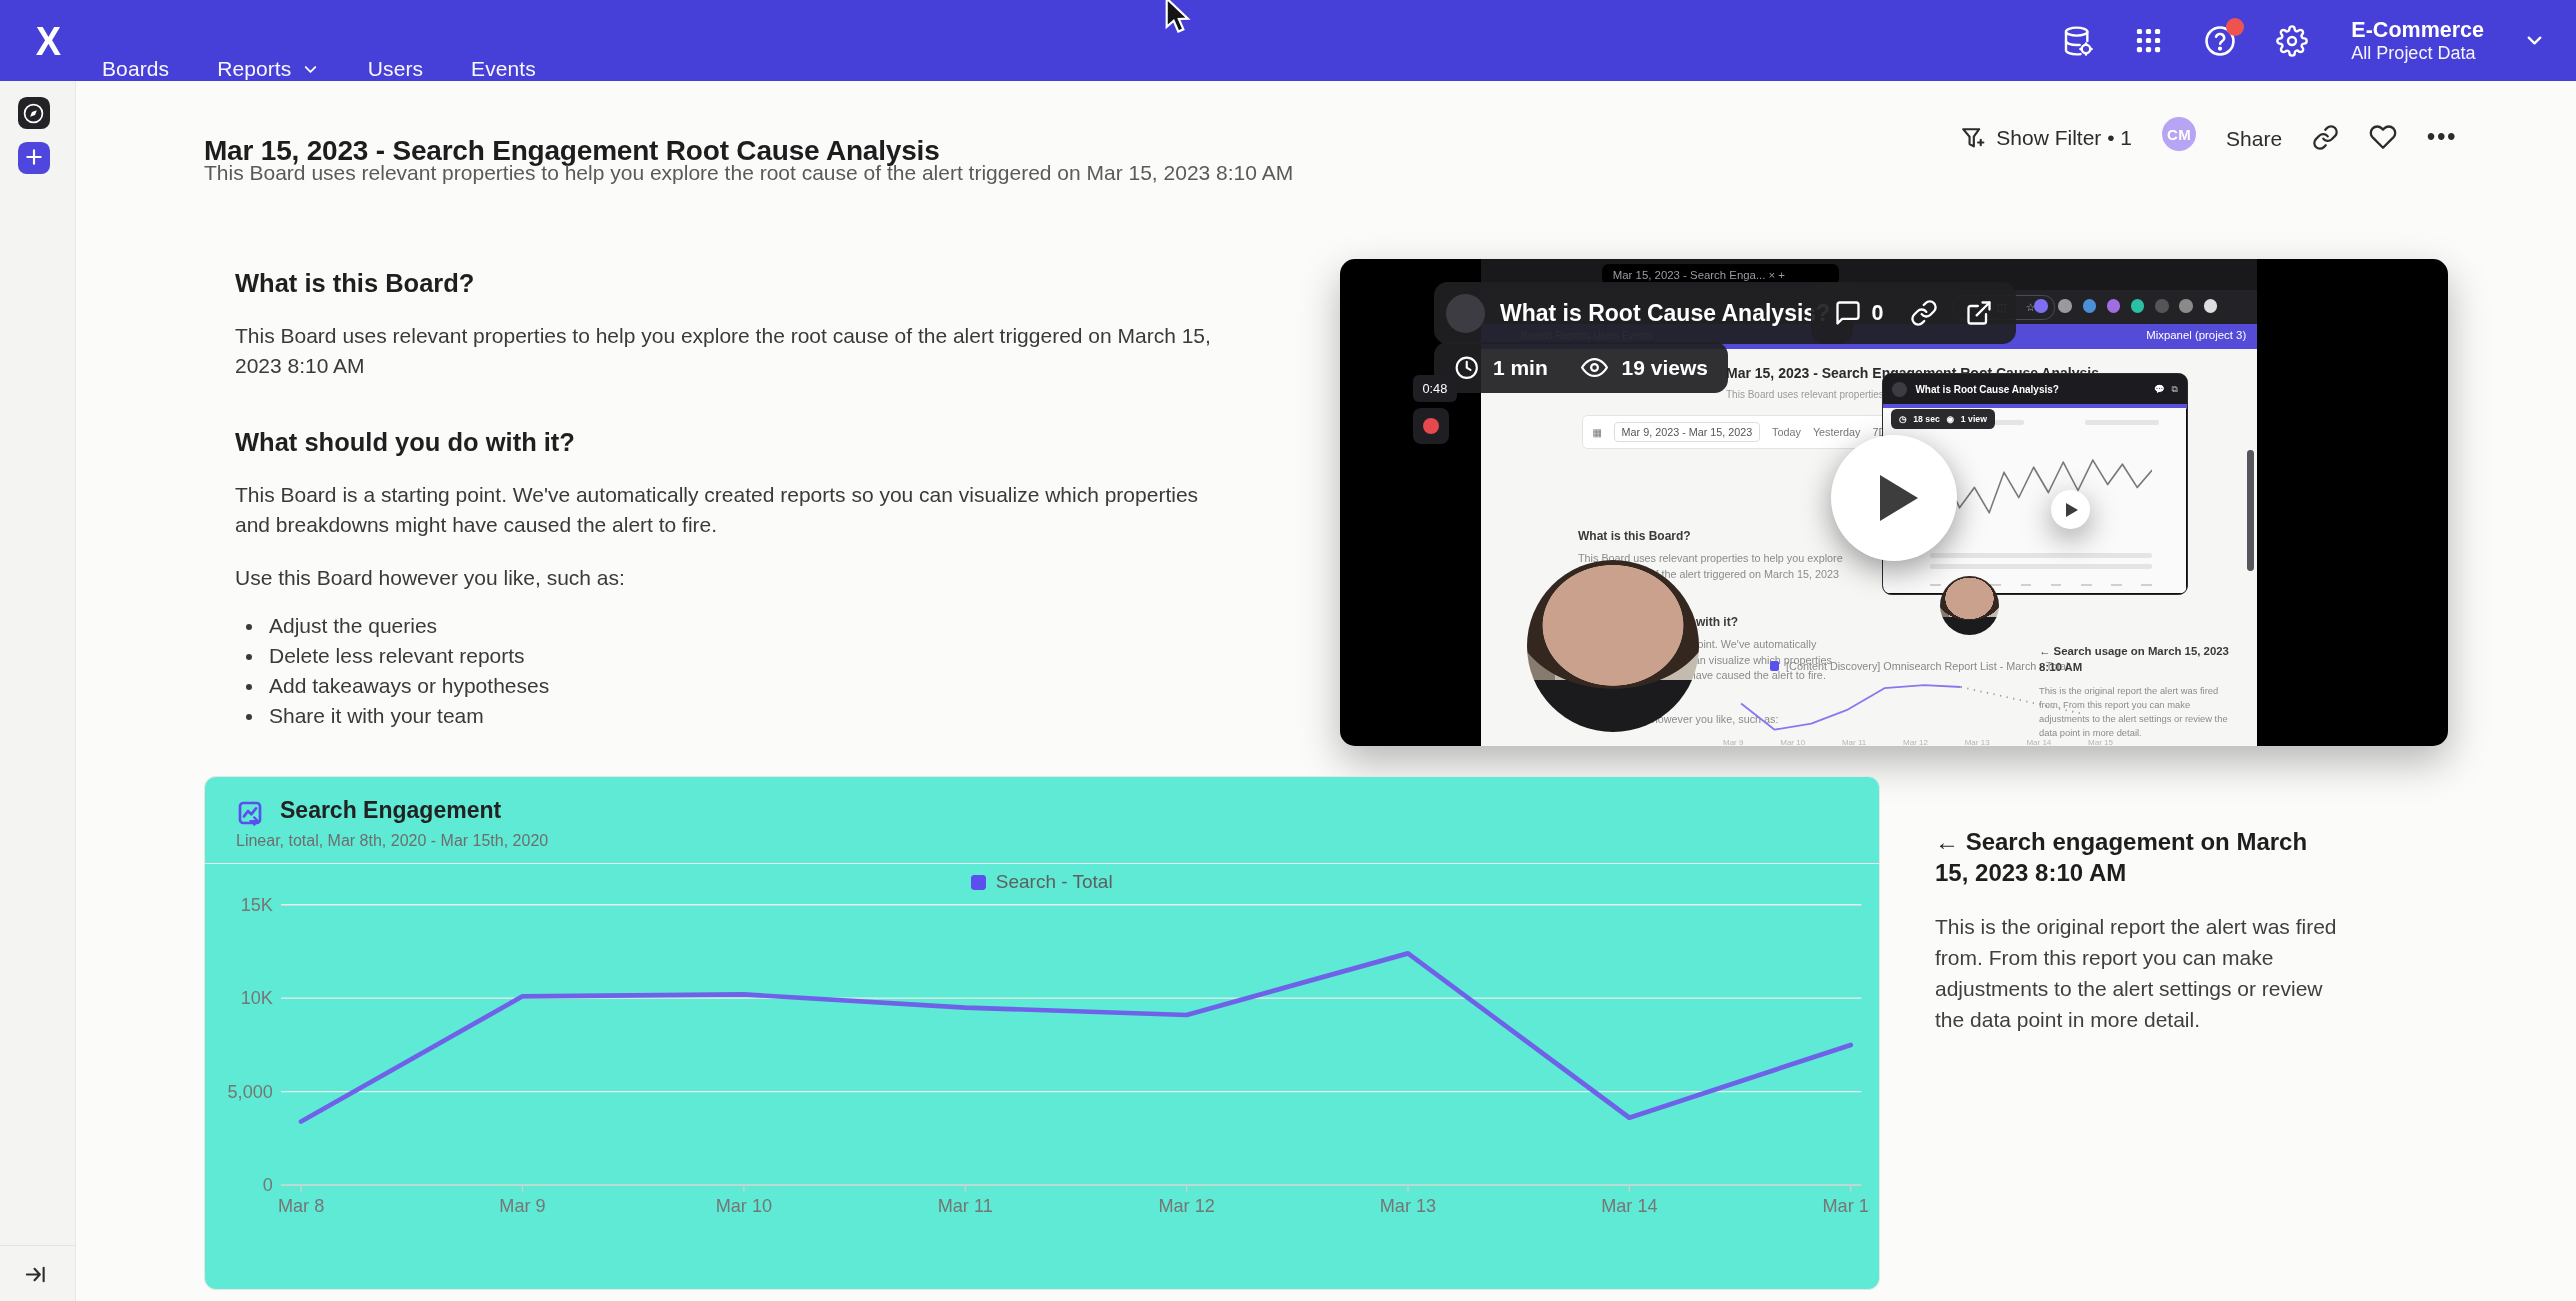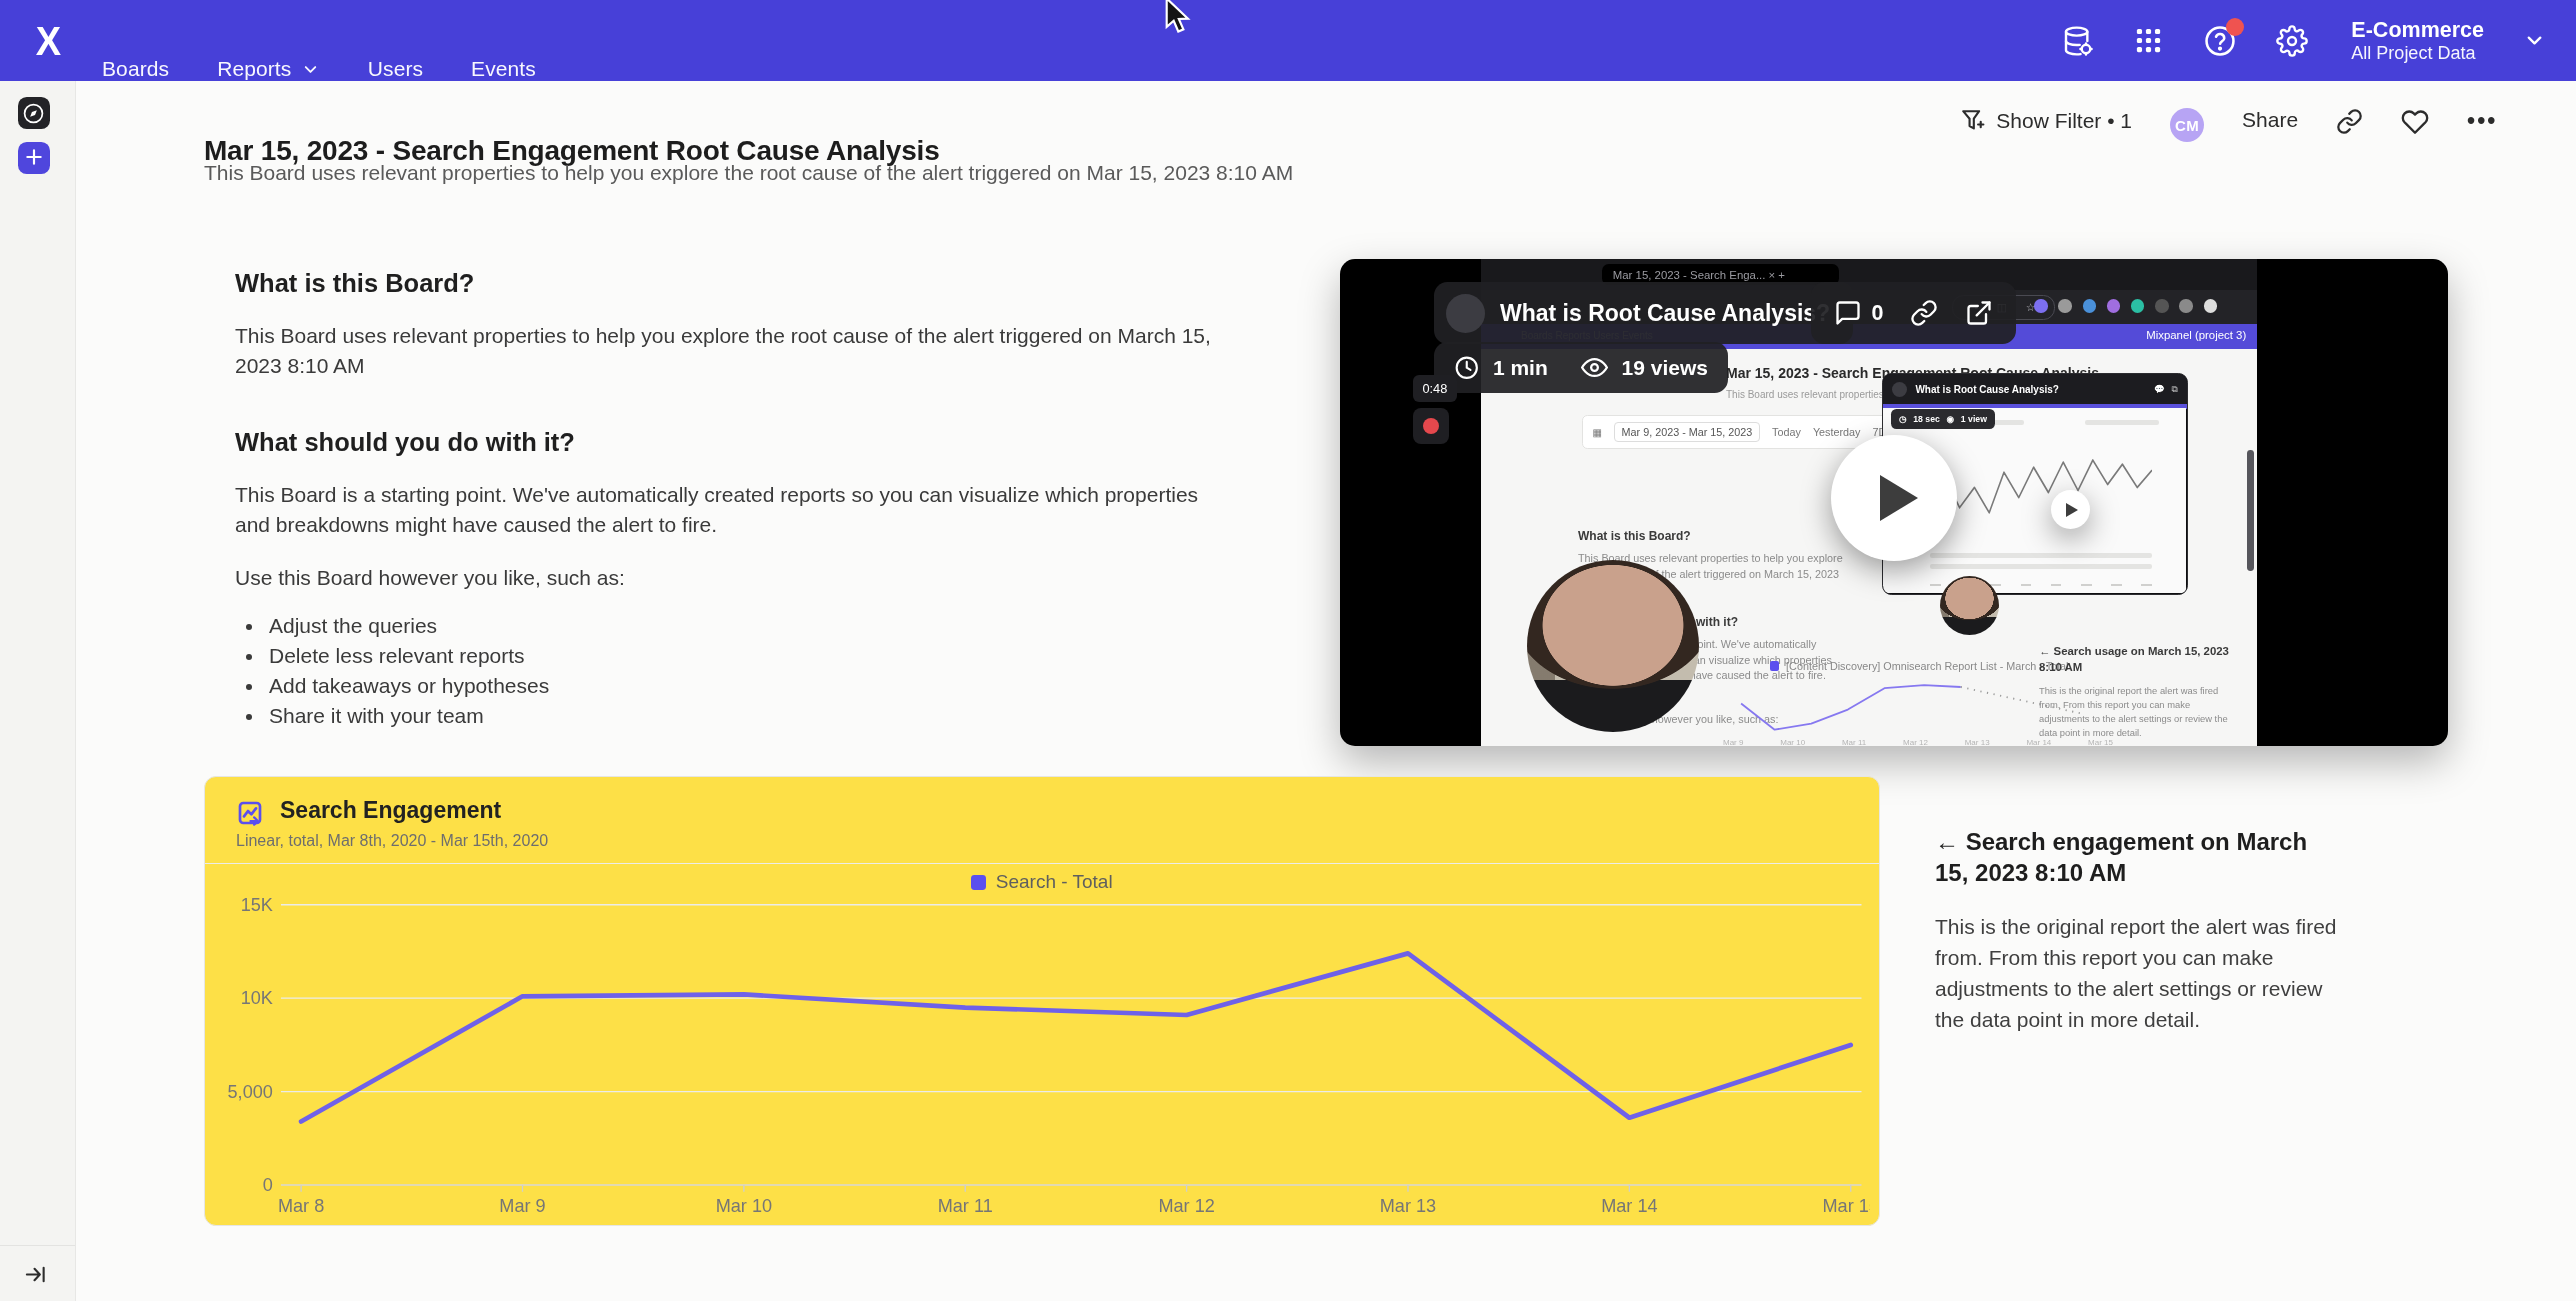--- a/index.html
+++ b/index.html
@@ -30,21 +30,21 @@
   .rail-btn{position:absolute;left:17.5px;width:32px;height:32px;border-radius:8.7px;display:flex;
             align-items:center;justify-content:center;color:#fff;cursor:pointer}
   .rail-compass{top:16px;background:#232327}
   .rail-plus{top:61px;background:#4f46dd;font-size:25.5px;font-weight:500;padding-bottom:2.7px;box-sizing:border-box}
   .rail-divider{position:absolute;bottom:55px;left:0;width:75px;height:1.3px;background:#e3e3e1}
   .rail-collapse{position:absolute;bottom:15px;left:24px;color:#2d2d2d;cursor:pointer}
 
   
   .board-title{position:absolute;left:204px;top:116px;font-size:28px;font-weight:700;color:#1d1d1d;letter-spacing:-0.2px}
   .board-subtitle{position:absolute;left:204px;top:161px;font-size:21px;color:#5a5a5a}
-  .board-toolbar{position:absolute;left:1960px;top:108px;height:43px;display:flex;align-items:flex-start;gap:38px;color:#2c2c2c}
+  .board-toolbar{position:absolute;left:1960px;top:108px;height:43px;display:flex;align-items:flex-end;gap:30px;color:#2c2c2c}
   .filter-group{display:flex;align-items:center;gap:10.8px;font-size:21px;font-weight:500;cursor:pointer}
   .avatar{width:34px;height:34px;border-radius:50%;background:#b7a4f4;color:#fff;font-size:15px;font-weight:700;
           display:flex;align-items:center;justify-content:center;letter-spacing:0.3px}
   .share-label{font-size:21px;font-weight:500;cursor:pointer}
   .tool-icon{color:#2c2c2c;cursor:pointer}
   .dots{font-size:23px;letter-spacing:2px;font-weight:700;cursor:pointer}
 
   
   .intro{position:absolute;left:235px;top:269px;width:1022px;color:#333}
   .intro h2{margin:0;font-size:25.5px;font-weight:700;color:#1f1f1f}
@@ -120,21 +120,21 @@
   .lp-icons{margin-left:auto;display:flex;gap:6.7px;color:#cfcfcf;font-size:8.7px}
   .lp-meta{position:absolute;left:8px;top:35px;height:20px;background:rgba(32,32,36,.95);border-radius:5.4px;
            display:flex;align-items:center;gap:6.7px;color:#fff;font-size:8.7px;font-weight:600;padding:0 8px}
   .lp-strip{height:4.7px;background:#5a50dc}
   .lp-screen{position:absolute;left:0;top:34px;width:303px;height:185px;background:#fafafa}
   .lp-row{position:absolute;background:#e4e4e2;border-radius:2px}
   .lp-x{position:absolute;left:47px;bottom:6.7px;width:222px;display:flex;justify-content:space-between}
   .lp-x i{width:10.8px;height:2.7px;background:#d0d0ce;display:block}
 
   
-  .report-card{position:absolute;left:204px;top:776px;width:1676px;height:450px;background:#fde047;
+  .report-card{position:absolute;left:204px;top:776px;width:1676px;height:514px;background:#5eead4;
                border:1.3px solid #e6e6e4;border-radius:12px;box-sizing:border-box}
   .rc-head{position:absolute;left:0;top:0;width:100%;height:87px;border-bottom:1.3px solid #ececea;box-sizing:border-box}
   .rc-icon{position:absolute;left:31px;top:21.5px;color:#5b4fee}
   .rc-title{position:absolute;left:75px;top:20px;font-size:23px;font-weight:700;color:#222}
   .rc-sub{position:absolute;left:31px;top:55px;font-size:16px;color:#6e6e6e}
   .rc-legend{position:absolute;left:0;top:94px;width:100%;display:flex;justify-content:center;align-items:center;gap:9.4px;
              font-size:19px;color:#5f5f5f}
   .rc-legend i{width:15px;height:15px;border-radius:3.4px;display:block}
   .rc-chart{position:absolute;left:10.8px;top:113px}
   .tick-label{font-size:27px;fill:#767676}

